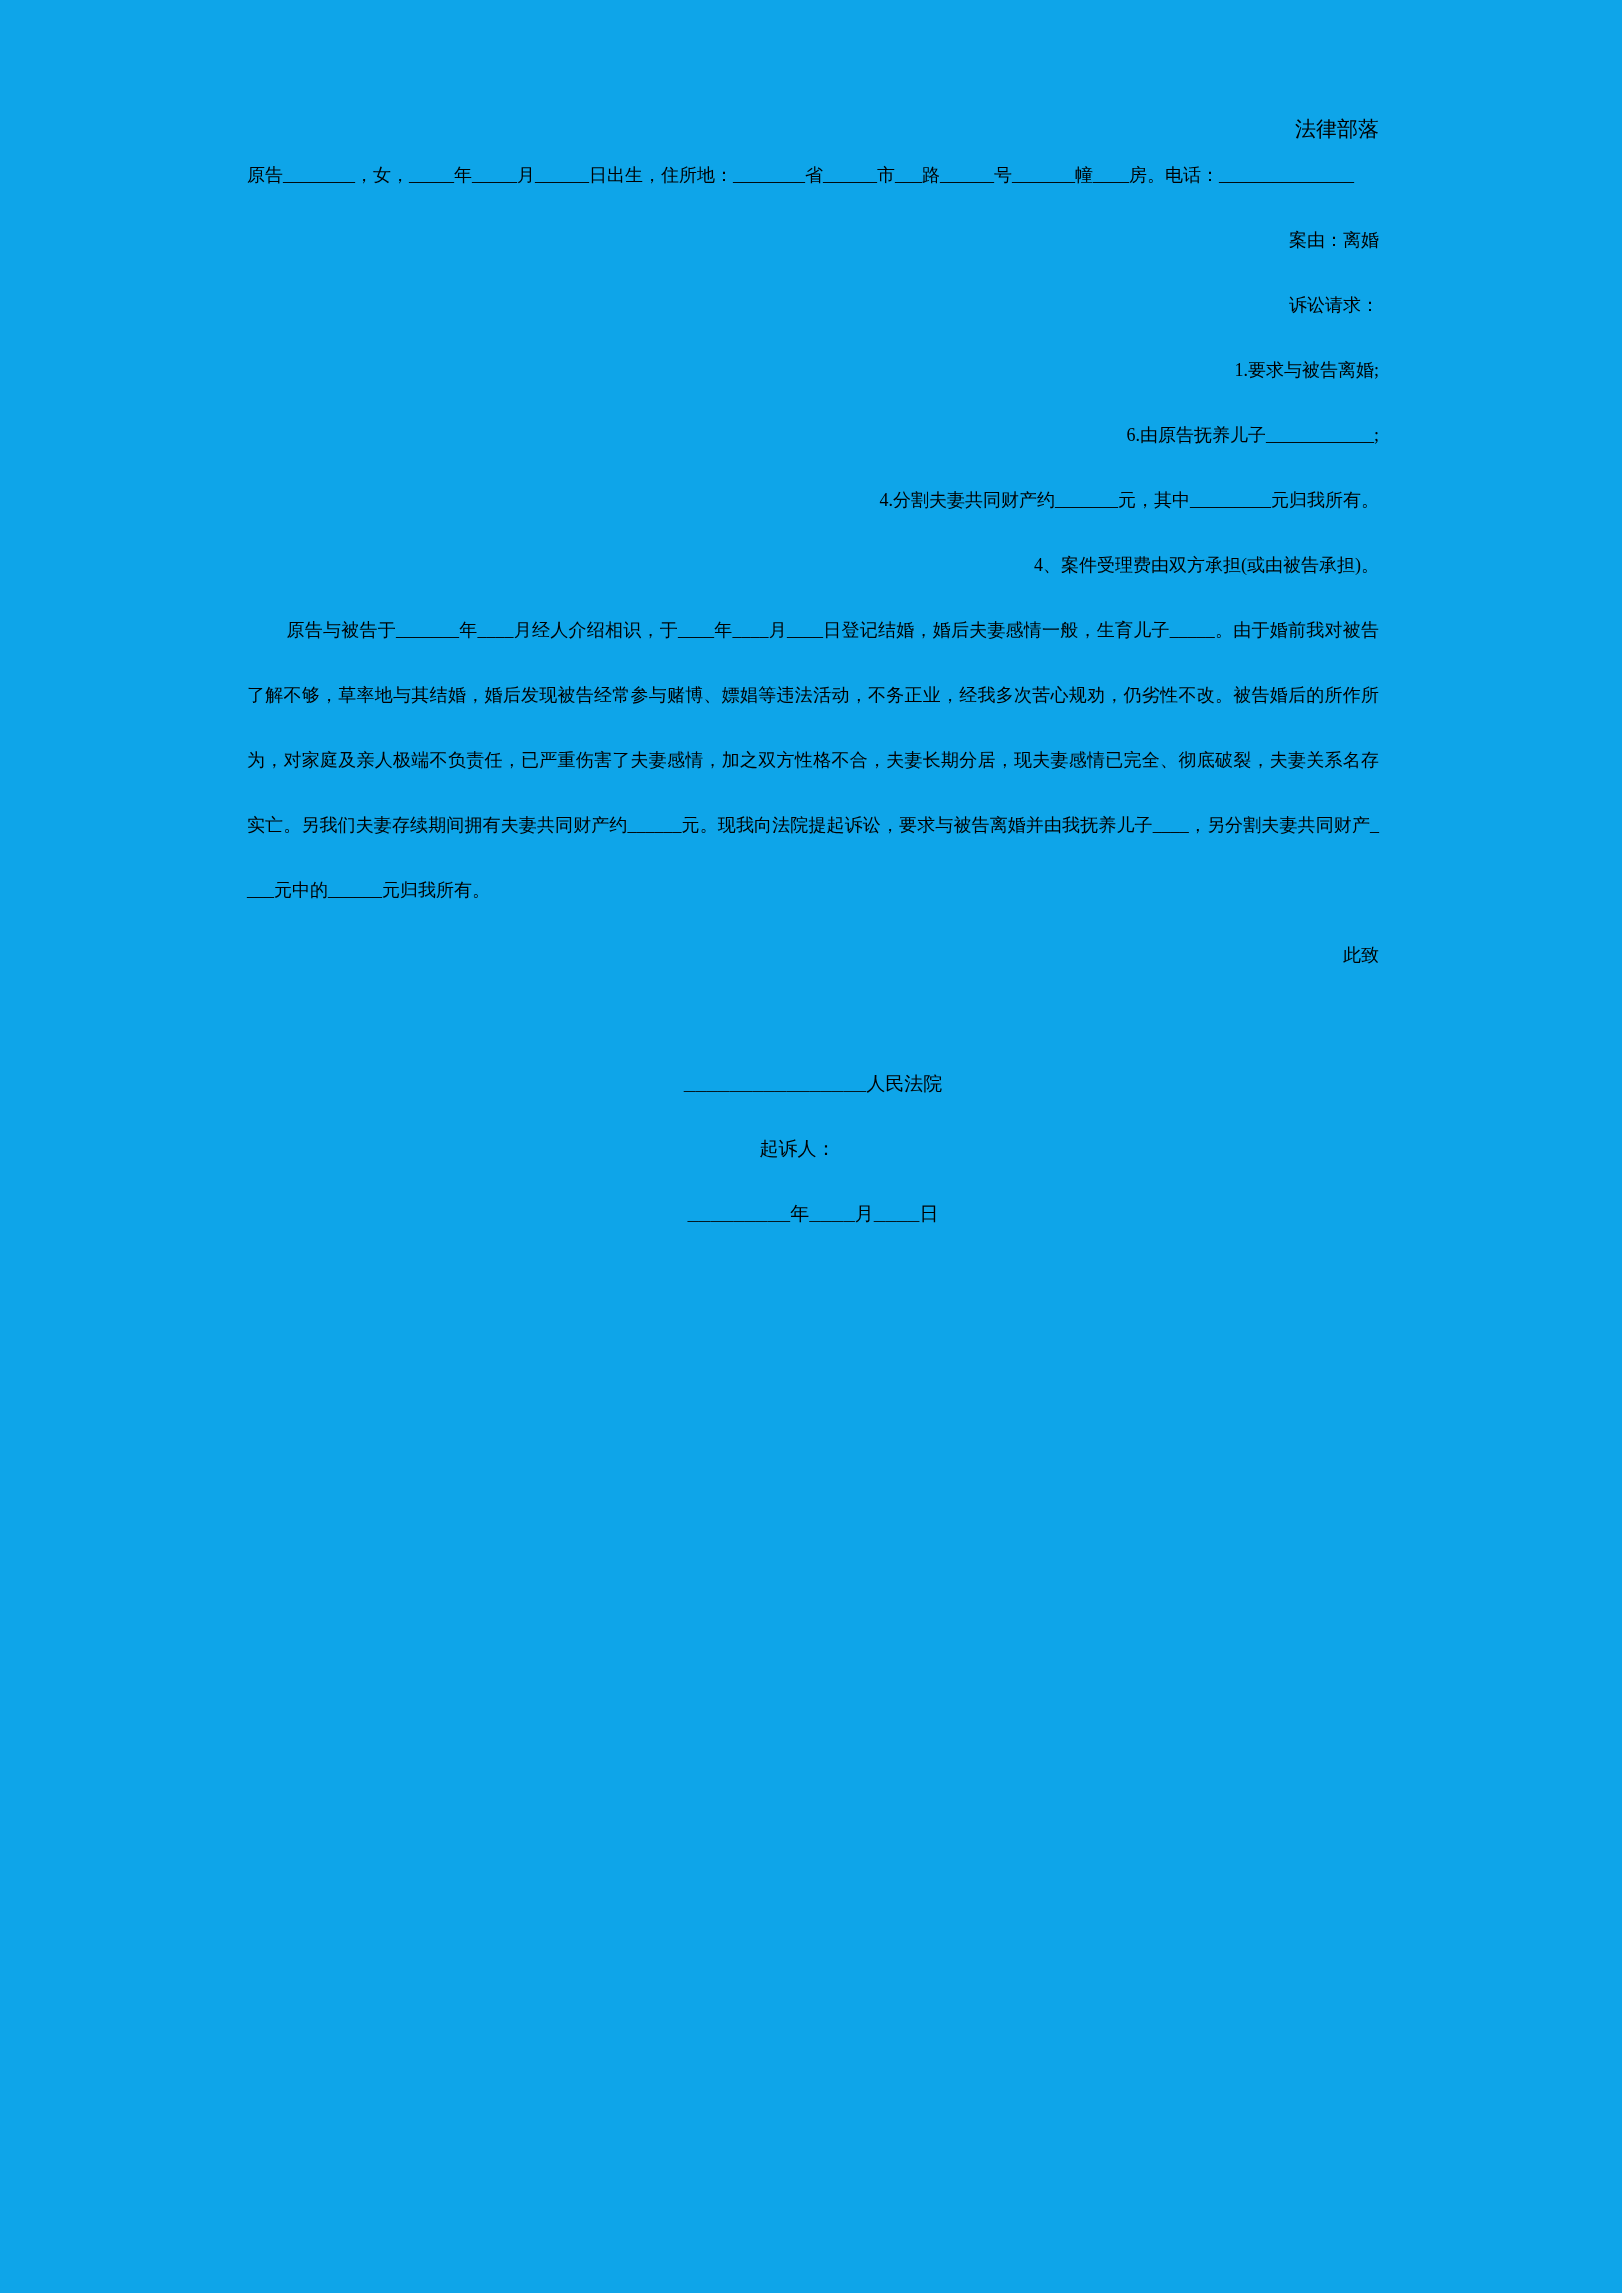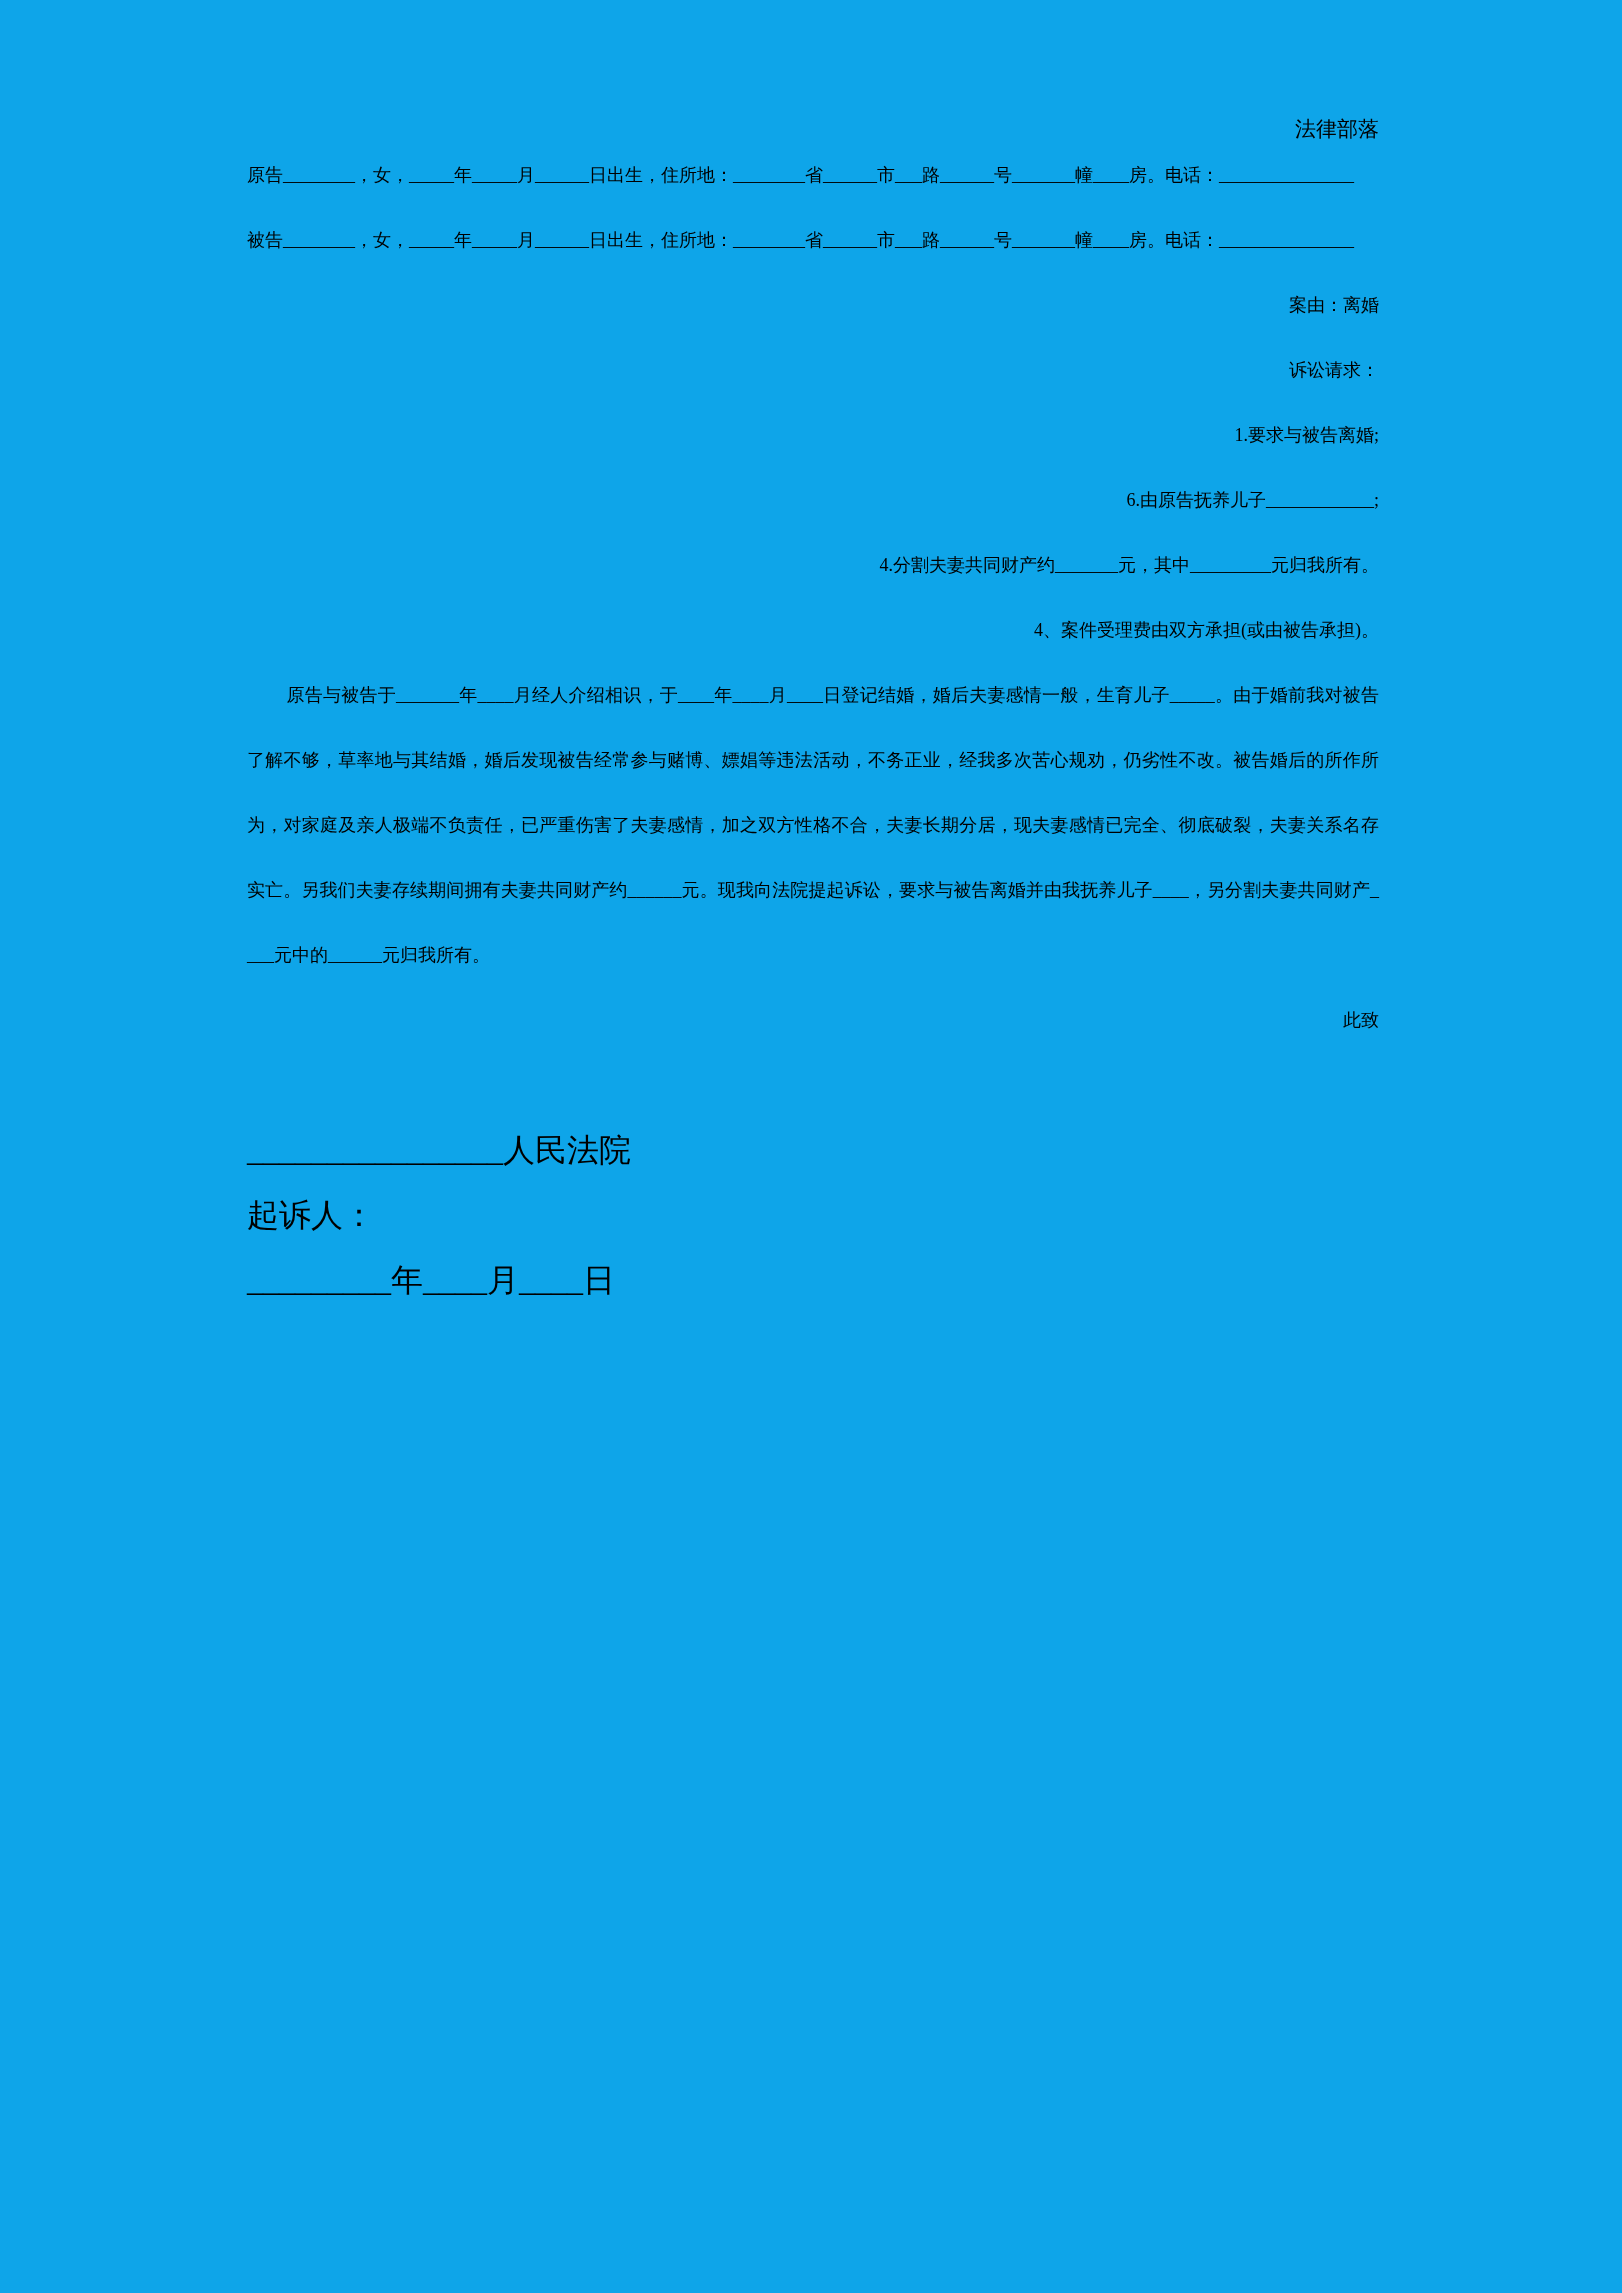--- a/index.html
+++ b/index.html
@@ -41,42 +41,42 @@
     word-break: break-all;
   }
   .para.line {
     text-align: right;
   }
   .indent {
     text-indent: 2.2em;
   }
   .signature-block {
     margin-top: 65px;
-    text-align: left;
-    font-size: 32px;
+    text-align: center;
+    font-size: 19px;
     line-height: 65px;
+    font-family: Liberation Mono, monospace;
   }
   .signature-block p {
     margin: 0;
   }
   .signature-block .petitioner {
     padding-right: 31px;
   }
 </style>
 </head>
 <body>
 
 <div class="page">
 
   <div class="brand">法律部落</div>
 
 
   <p class="para">原告________，女，_____年_____月______日出生，住所地：________省______市___路______号_______幢____房。电话：_______________</p>
 
-  <p class="para">被告________，女，_____年_____月______日出生，住所地：________省______市___路______号_______幢____房。电话：_______________</p>
 
   <p class="para line indent">案由：离婚</p>
 
   <p class="para line indent">诉讼请求：</p>
 
   <p class="para line indent">1.要求与被告离婚;</p>
 
   <p class="para line indent">6.由原告抚养儿子____________;</p>
 
   <p class="para line indent">4.分割夫妻共同财产约_______元，其中_________元归我所有。</p>

